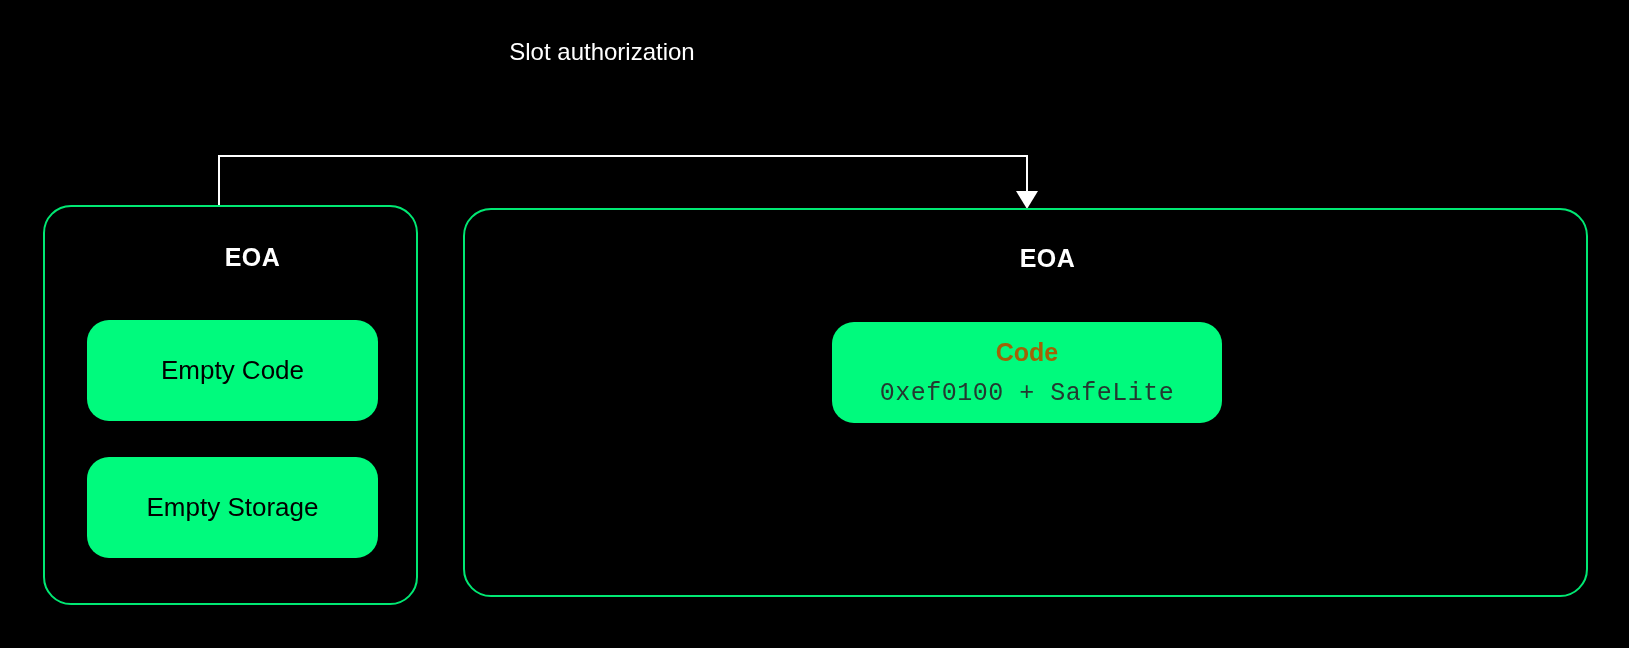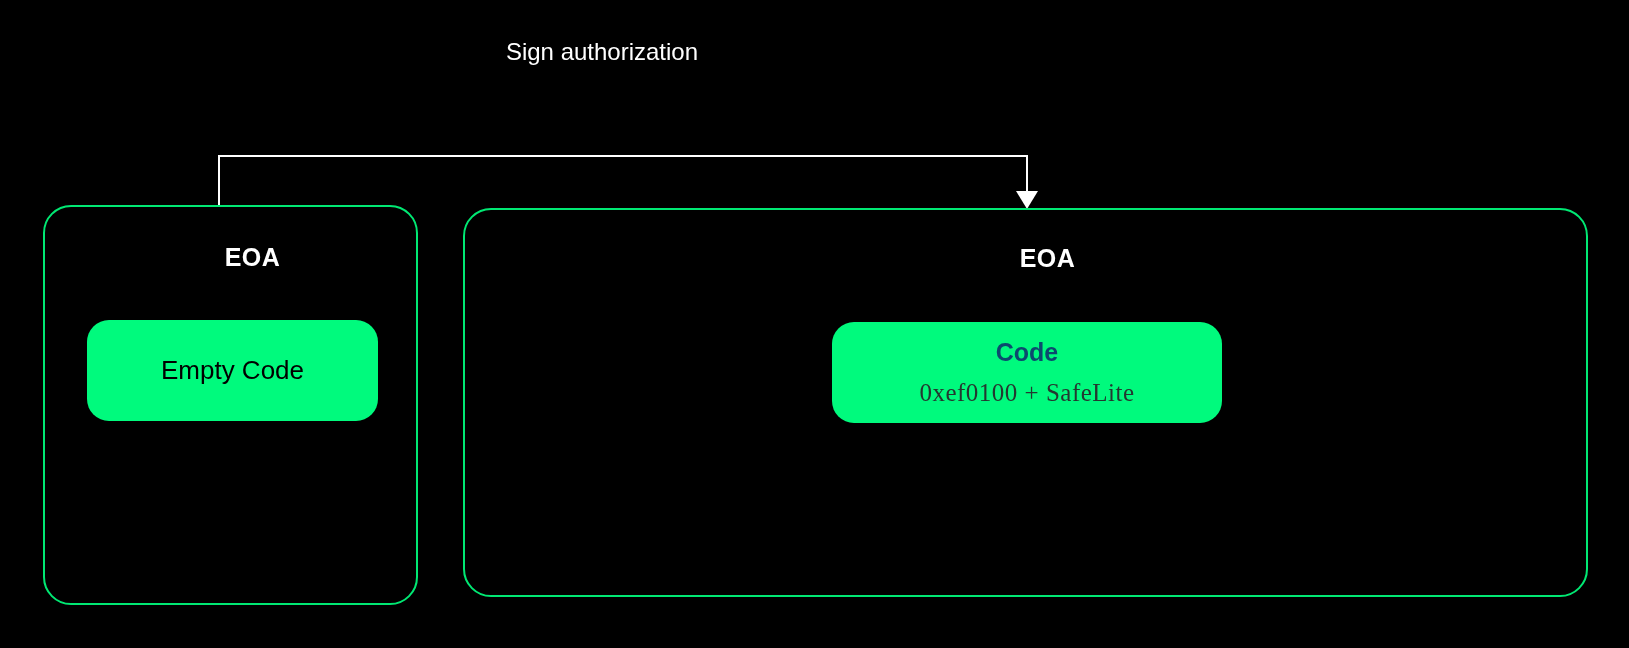--- a/index.html
+++ b/index.html
@@ -73,27 +73,27 @@
     align-items: center;
     justify-content: center;
     box-sizing: border-box;
   }
   .chip .chip-label {
     color: #000000;
     font-size: 26px;
     font-weight: 500;
   }
   .chip .chip-title {
-    color: #0c4a6e;
+    color: #a16207;
     font-size: 25px;
     font-weight: 700;
   }
   .chip .chip-code {
     color: #243830;
-    font-family: Liberation Serif, serif;
+    font-family: Liberation Mono, monospace;
     font-size: 25px;
     letter-spacing: 0.5px;
     margin-top: 12px;
     white-space: nowrap;
   }
   .chip.empty-code   { left: 42px;  top: 113px; width: 291px;  height: 101px; }
   .chip.empty-storage{ left: 42px;  top: 250px; width: 291px;  height: 101px; }
   .chip.code-chip    { left: 367px; top: 112px; width: 390px;  height: 101px; }
   .chip.storage-chip { left: 42px;  top: 247px; width: 1040px; height: 105px; }
 </style>
@@ -101,27 +101,30 @@
 <body>
 
 <div id="canvas">
 
   <svg class="arrow-svg" width="1629" height="648" viewBox="0 0 1629 648">
     <polyline points="219,206 219,156 1027,156 1027,192" fill="none" stroke="#FFFFFF" stroke-width="2"></polyline>
     <polygon points="1016,191 1038,191 1027,209" fill="#FFFFFF"></polygon>
   </svg>
 
   <div class="arrow-label">
-    <div>Sign authorization</div>
+    <div>Slot authorization</div>
   </div>
 
   <div class="eoa-card left">
     <div class="eoa-title">EOA</div>
     <div class="chip empty-code">
       <div class="chip-label">Empty Code</div>
+    </div>
+    <div class="chip empty-storage">
+      <div class="chip-label">Empty Storage</div>
     </div>
   </div>
 
   <div class="eoa-card right">
     <div class="eoa-title">EOA</div>
     <div class="chip code-chip">
       <div class="chip-title">Code</div>
       <div class="chip-code">0xef0100 + SafeLite</div>
     </div>
   </div>

